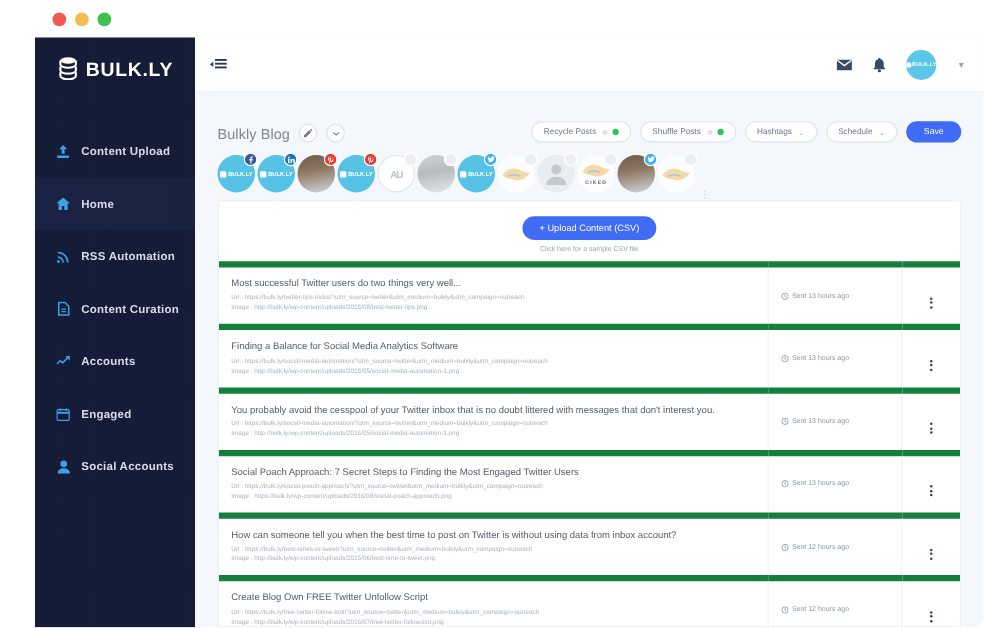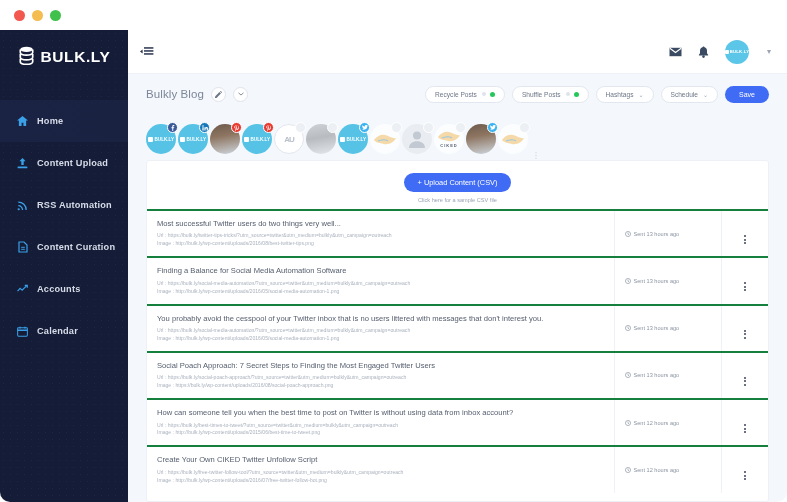--- a/index.html
+++ b/index.html
@@ -8,20 +8,21 @@
     background: #ffffff;
     font-family: "Liberation Sans", sans-serif;
     overflow: hidden;
   }
   .window {
     position: relative;
     width: 787px; height: 502px;
     background: #ffffff;
     border-radius: 10px;
     overflow: hidden;
+    padding-left: 28px;
   }
   
   .titlebar {
     height: 30px; width: 100%;
     background: #ffffff;
     display: flex; align-items: center;
     padding-left: 14px; gap: 7px;
     border-top-left-radius: 10px; border-top-right-radius: 10px;
   }
   .dot { width: 11px; height: 11px; border-radius: 50%; display:block; }
@@ -82,21 +83,21 @@
   }
   .avatar-chip .mini {
     font-size: 4.3px; color:#fff; font-weight:700; letter-spacing:0.2px;
     display:flex; align-items:center; gap:1px;
   }
   .avatar-chip .sq { width:4px; height:4px; background:#fff; border-radius:1px; display:inline-block;}
   .caret-sm { color:#9aa4b5; font-size:8px; margin-left:2px; }
 
   
   .blogrow {
-    height: 40px; display:flex; align-items:center;
+    height: 40px; display:flex; align-items:flex-end;
     padding: 0 18px 0 18px;
   }
   .blog-title { color:#7c8799; font-size:11.5px; letter-spacing:0.1px; }
   .round-btn {
     width: 15px; height: 15px; border-radius: 50%;
     border: 1px solid #dfe4ec; background:#fff;
     display:flex; align-items:center; justify-content:center;
     margin-left: 7px; cursor:pointer; color:#7c8799;
   }
   .blog-actions { margin-left:auto; display:flex; align-items:center; gap:7px; }
@@ -168,21 +169,21 @@
   }
   .btn-outline {
     background:#fff; color:#6d7787; font-size:7.4px;
     border-radius:10px; height:19px; padding:0 14px; border:1px solid #e2e7ef;
     display:flex; align-items:center; justify-content:center; cursor:pointer;
   }
   .csv-hint { font-size:5.6px; color:#9aa4b5; margin-top:5px; }
 
   table.posts { width:100%; border-collapse: collapse; table-layout: fixed; }
   table.posts td {
-    border-top: 2px solid #15803d;
+    border-top: 5px solid #15803d;
     vertical-align: middle;
   }
   td.c-main { padding: 8px 10px 8px 10px; }
   td.c-status { width: 107px; border-left:1px solid #eef1f5; padding-left:10px; }
   td.c-menu { width: 47px; border-left:1px solid #eef1f5; text-align:center; }
   .p-title { font-size: 7.6px; color:#545d6d; margin-bottom:4px; line-height:1.25; }
   .p-meta { font-size: 5.1px; color:#aab2be; line-height:1.55; }
   .status { display:flex; align-items:center; gap:3px; font-size:5.6px; color:#8b94a2; }
   .kebab { display:inline-flex; flex-direction:column; gap:1.5px; cursor:pointer; }
   .kebab i { width:2px; height:2px; background:#39425a; border-radius:50%; display:block; }
@@ -207,36 +208,36 @@
             <ellipse cx="8.5" cy="3.4" rx="6.2" ry="2.6" fill="#fff"></ellipse>
             <path d="M2.3 3.4v3.2c0 1.44 2.78 2.6 6.2 2.6s6.2-1.16 6.2-2.6V3.4" fill="none" stroke="#fff" stroke-width="1.7"></path>
             <path d="M2.3 8.1v3.2c0 1.44 2.78 2.6 6.2 2.6s6.2-1.16 6.2-2.6V8.1" fill="none" stroke="#fff" stroke-width="1.7"></path>
             <path d="M2.3 12.8v3.0c0 1.44 2.78 2.6 6.2 2.6s6.2-1.16 6.2-2.6v-3.0" fill="none" stroke="#fff" stroke-width="1.7"></path>
           </svg>
         </span>
         <span class="logo-text">BULK.LY</span>
       </div>
 
       <nav class="nav">
-        <div class="nav-item active">
-          <span class="nav-icon">
-            <svg width="11" height="10" viewBox="0 0 12 11" fill="#3aa0e8">
-                <path d="M6 0L0 5h2v6h3V7.5h2V11h3V5h2z"></path>
-              </svg>
-          </span>
-          <span>Home</span>
-        </div>
         <div class="nav-item">
           <span class="nav-icon">
             <svg width="11" height="11" viewBox="0 0 12 12" fill="#3aa0e8">
                 <path d="M6 0L2.6 3.6h2.1v4h2.6v-4h2.1z"></path>
                 <rect x="0.6" y="9.2" width="10.8" height="2.1" rx="1"></rect>
               </svg>
           </span>
           <span>Content Upload</span>
+        </div>
+        <div class="nav-item active">
+          <span class="nav-icon">
+            <svg width="11" height="10" viewBox="0 0 12 11" fill="#3aa0e8">
+                <path d="M6 0L0 5h2v6h3V7.5h2V11h3V5h2z"></path>
+              </svg>
+          </span>
+          <span>Home</span>
         </div>
         <div class="nav-item">
           <span class="nav-icon">
             <svg width="11" height="11" viewBox="0 0 12 12" fill="none" stroke="#3aa0e8" stroke-width="1.4">
                 <path d="M1.4 10.6a0 0 0 010 0"></path>
                 <circle cx="1.9" cy="10.1" r="1.2" fill="#3aa0e8" stroke="none"></circle>
                 <path d="M1.4 6.2a4.6 4.6 0 014.6 4.6M1.4 2.2a8.6 8.6 0 018.6 8.6"></path>
               </svg>
           </span>
           <span>RSS Automation</span>
@@ -260,21 +261,30 @@
           <span>Accounts</span>
         </div>
         <div class="nav-item">
           <span class="nav-icon">
             <svg width="11" height="11" viewBox="0 0 12 12" fill="none" stroke="#3aa0e8" stroke-width="1.1">
                 <rect x="0.7" y="1.8" width="10.6" height="9.4" rx="1"></rect>
                 <path d="M0.7 4.6h10.6" stroke-width="1.6"></path>
                 <path d="M3.3 0.8v2M8.7 0.8v2" stroke-width="1.4"></path>
               </svg>
           </span>
-          <span>Calendar</span>
+          <span>Engaged</span>
+        </div>
+        <div class="nav-item">
+          <span class="nav-icon">
+            <svg width="10" height="11" viewBox="0 0 10 11" fill="#3aa0e8">
+                <circle cx="5" cy="3" r="2.7"></circle>
+                <path d="M0 11c0-2.9 2.2-4.4 5-4.4s5 1.5 5 4.4z"></path>
+              </svg>
+          </span>
+          <span>Social Accounts</span>
         </div>
       </nav>
     </aside>
 
     <section class="main">
 
       <div class="topbar">
         <span class="collapse-btn">
           <svg width="14" height="11" viewBox="0 0 14 11" fill="#2b3550">
             <path d="M0 5.5L2.6 3.4v4.2z"></path>
@@ -512,21 +522,21 @@
                 <span class="kebab">
                     <i></i>
                     <i></i>
                     <i></i>
                   </span>
               </td>
             </tr>
 
             <tr>
               <td class="c-main">
-                <div class="p-title">Finding a Balance for Social Media Automation Software</div>
+                <div class="p-title">Finding a Balance for Social Media Analytics Software</div>
                 <div class="p-meta">Url : https://bulk.ly/social-media-automation/?utm_source=twitter&amp;utm_medium=bulkly&amp;utm_campaign=outreach</div>
                 <div class="p-meta">Image : http://bulk.ly/wp-content/uploads/2016/05/social-media-automation-1.png</div>
               </td>
               <td class="c-status">
                 <span class="status">
                   <svg width="6" height="6" viewBox="0 0 8 8" fill="none" stroke="#8b94a2" stroke-width="0.9">
                       <circle cx="4" cy="4" r="3.4"></circle>
                       <path d="M4 2v2.2l1.4.9"></path>
                     </svg>
                   <span>Sent 13 hours ago</span>
@@ -536,21 +546,21 @@
                 <span class="kebab">
                     <i></i>
                     <i></i>
                     <i></i>
                   </span>
               </td>
             </tr>
 
             <tr>
               <td class="c-main">
-                <div class="p-title">You probably avoid the cesspool of your Twitter inbox that is no users littered with messages that don't interest you.</div>
+                <div class="p-title">You probably avoid the cesspool of your Twitter inbox that is no doubt littered with messages that don't interest you.</div>
                 <div class="p-meta">Url : https://bulk.ly/social-media-automation/?utm_source=twitter&amp;utm_medium=bulkly&amp;utm_campaign=outreach</div>
                 <div class="p-meta">Image : http://bulk.ly/wp-content/uploads/2016/05/social-media-automation-1.png</div>
               </td>
               <td class="c-status">
                 <span class="status">
                   <svg width="6" height="6" viewBox="0 0 8 8" fill="none" stroke="#8b94a2" stroke-width="0.9">
                       <circle cx="4" cy="4" r="3.4"></circle>
                       <path d="M4 2v2.2l1.4.9"></path>
                     </svg>
                   <span>Sent 13 hours ago</span>
@@ -608,21 +618,21 @@
                 <span class="kebab">
                     <i></i>
                     <i></i>
                     <i></i>
                   </span>
               </td>
             </tr>
 
             <tr>
               <td class="c-main">
-                <div class="p-title">Create Your Own CIKED Twitter Unfollow Script</div>
+                <div class="p-title">Create Blog Own FREE Twitter Unfollow Script</div>
                 <div class="p-meta">Url : https://bulk.ly/free-twitter-follow-tool/?utm_source=twitter&amp;utm_medium=bulkly&amp;utm_campaign=outreach</div>
                 <div class="p-meta">Image : http://bulk.ly/wp-content/uploads/2016/07/free-twitter-follow-bot.png</div>
               </td>
               <td class="c-status">
                 <span class="status">
                   <svg width="6" height="6" viewBox="0 0 8 8" fill="none" stroke="#8b94a2" stroke-width="0.9">
                       <circle cx="4" cy="4" r="3.4"></circle>
                       <path d="M4 2v2.2l1.4.9"></path>
                     </svg>
                   <span>Sent 12 hours ago</span>

